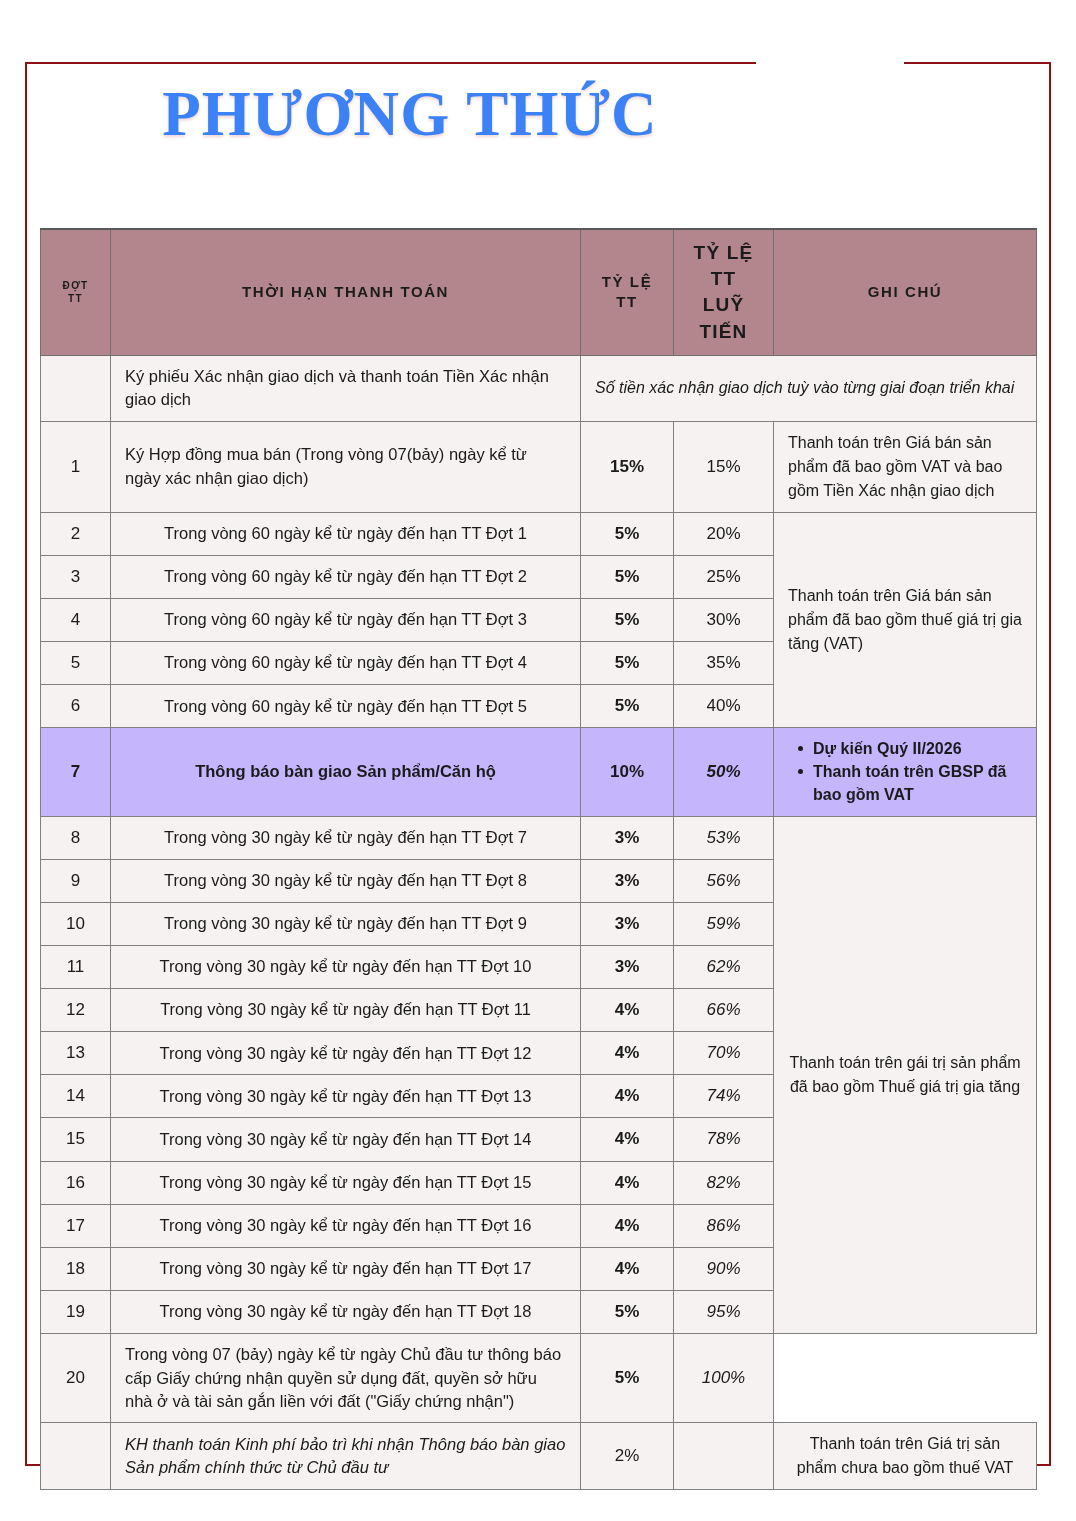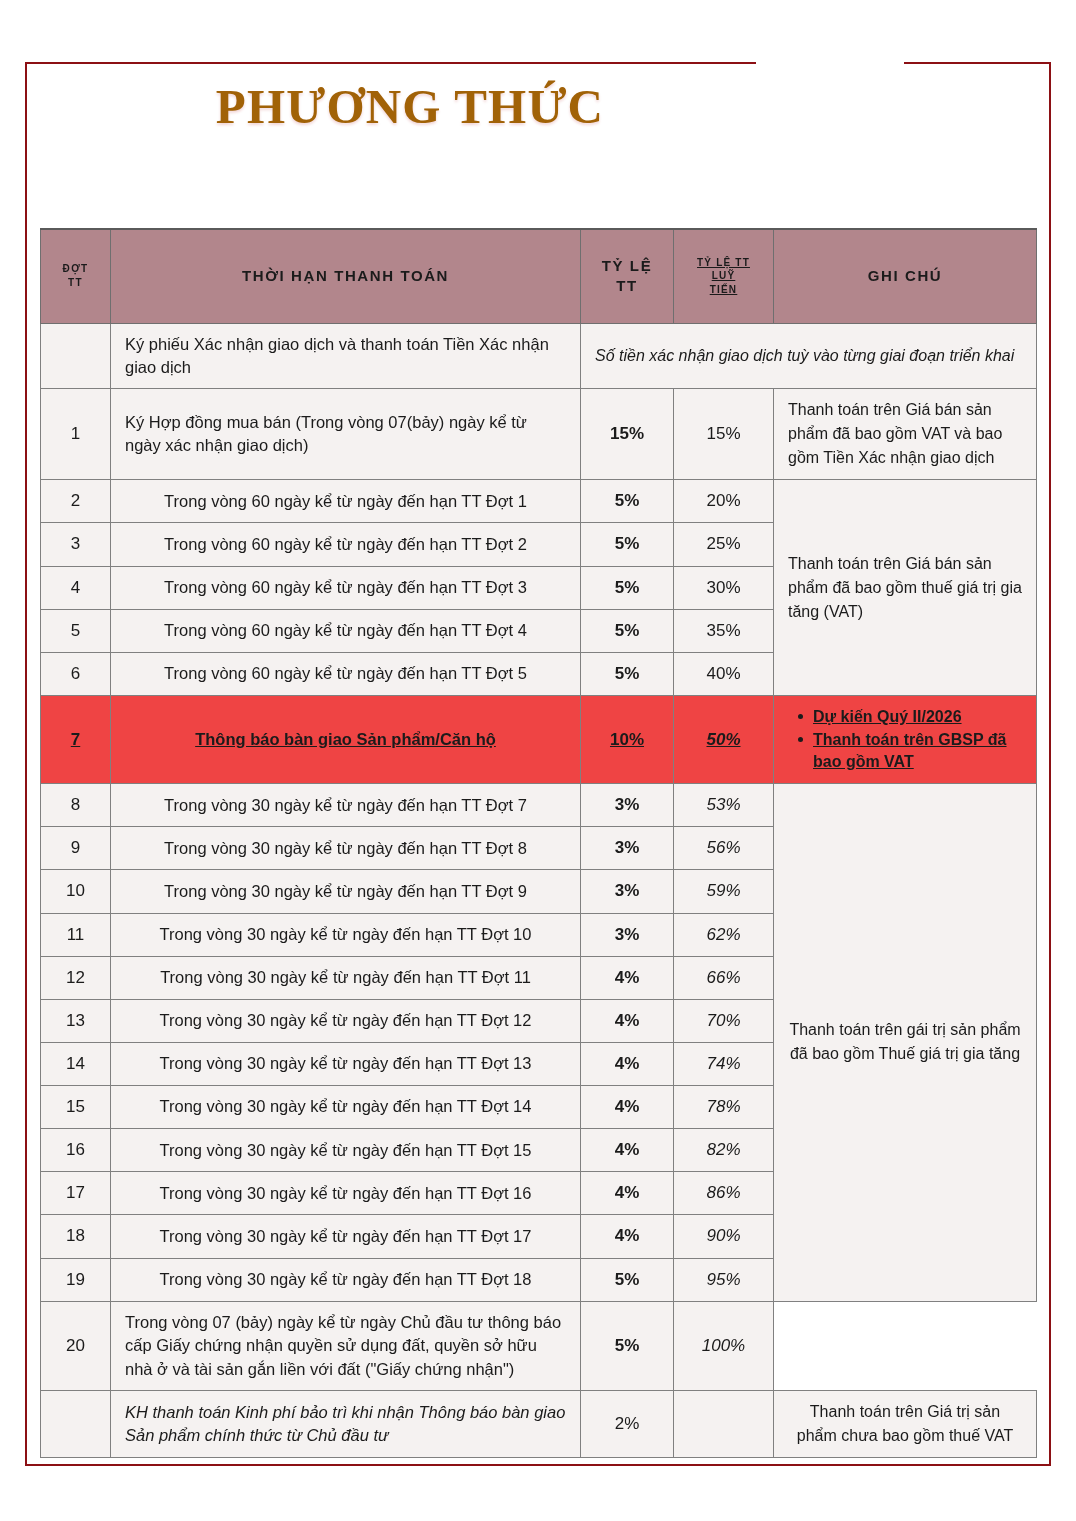--- a/index.html
+++ b/index.html
@@ -40,24 +40,24 @@
   }
   #title-block {
     position: absolute;
     left: 60px; top: 78px;
     width: 700px;
     text-align: center;
   }
   .title-line {
     font-family: "Liberation Serif", "DejaVu Serif", serif;
     font-weight: bold;
-    font-size: 49px;
+    font-size: 63px;
     line-height: 1.17;
     letter-spacing: 1.2px;
-    color: #a16207;
+    color: #3b82f6;
     white-space: nowrap;
     text-shadow: 0 2px 3px rgba(176,17,22,0.18);
   }
 
   
   #logo {
     position: absolute;
     left: 755px; top: 22px;
     width: 150px; height: 155px;
     text-align: center;
@@ -97,21 +97,21 @@
     letter-spacing: 1.6px;
     line-height: 1.38;
     text-align: center;
     vertical-align: middle;
     padding: 10px 6px;
     height: 94px;
     border: 1px solid #6f6f6f;
     border-top: 2px solid #5a5a5a;
   }
   thead th.th-dot  { font-size: 10px; letter-spacing: 1.3px; }
-  thead th.th-cum  { font-size: 10px; letter-spacing: 1.2px; text-decoration: underline; }
+  thead th.th-cum  { font-size: 19px; letter-spacing: 1.2px; }
 
   tbody td {
     background: #F5F2F1;
     border: 1px solid #808080;
     font-size: 16.5px;
     color: #1b1b1b;
     line-height: 1.42;
     vertical-align: middle;
     padding: 9px 14px;
   }
@@ -120,23 +120,22 @@
   td.term-left { text-align: left; }
   td.rate  { text-align: center; font-weight: bold; font-size: 17px; padding: 9px 4px; }
   td.cum   { text-align: center; font-style: italic; font-size: 17px; padding: 9px 4px; }
   td.cum-plain { font-style: normal; }
   td.note  { text-align: center; font-size: 16px; line-height: 1.5; }
   td.note-left { text-align: left; }
   td.italic { font-style: italic; }
 
   
   tr.hl td {
-    background: #ef4444;
+    background: #c4b5fd;
     font-weight: bold;
-    text-decoration: underline;
   }
   tr.hl td.dot   { font-weight: bold; }
   tr.hl td.cum   { font-style: italic; font-weight: bold; }
   tr.hl td.note  { text-align: left; padding-left: 20px; }
 
   ul.bullets {
     margin: 0; padding: 0 0 0 17px;
     list-style: none;
   }
   ul.bullets li {

